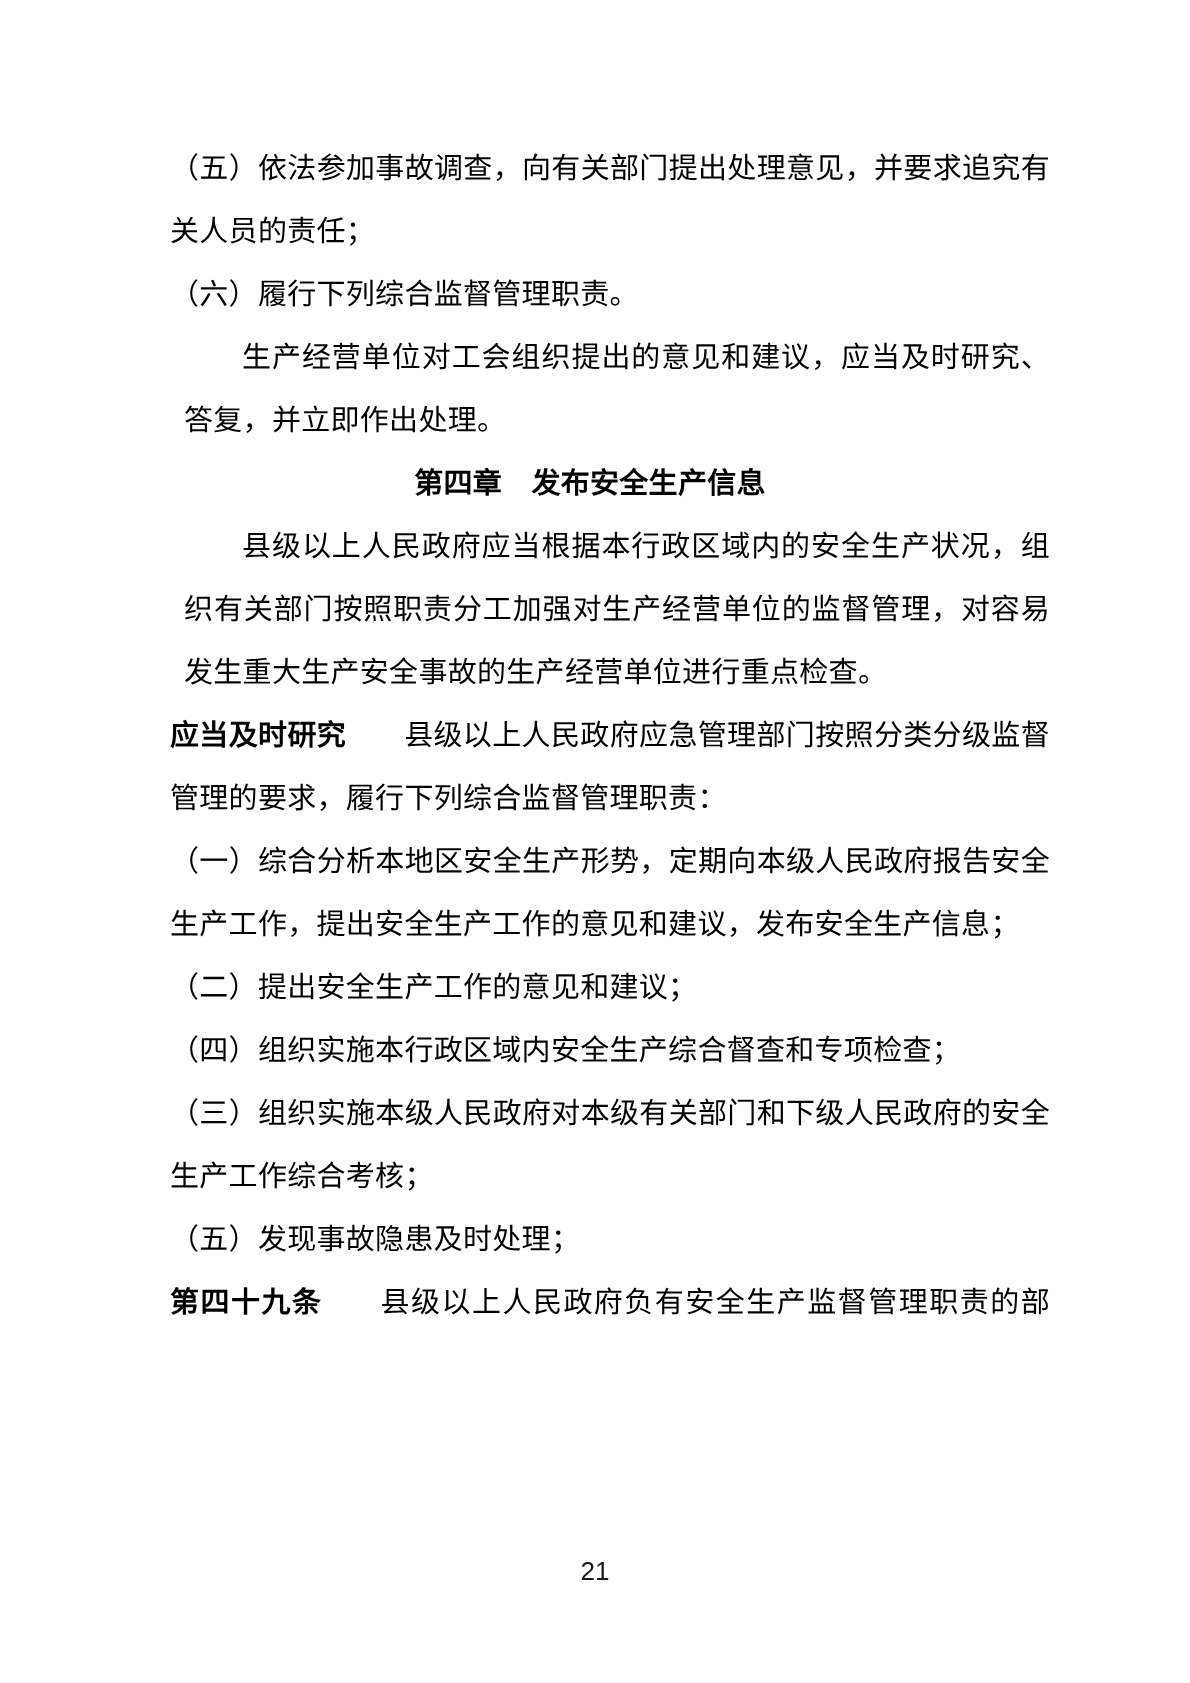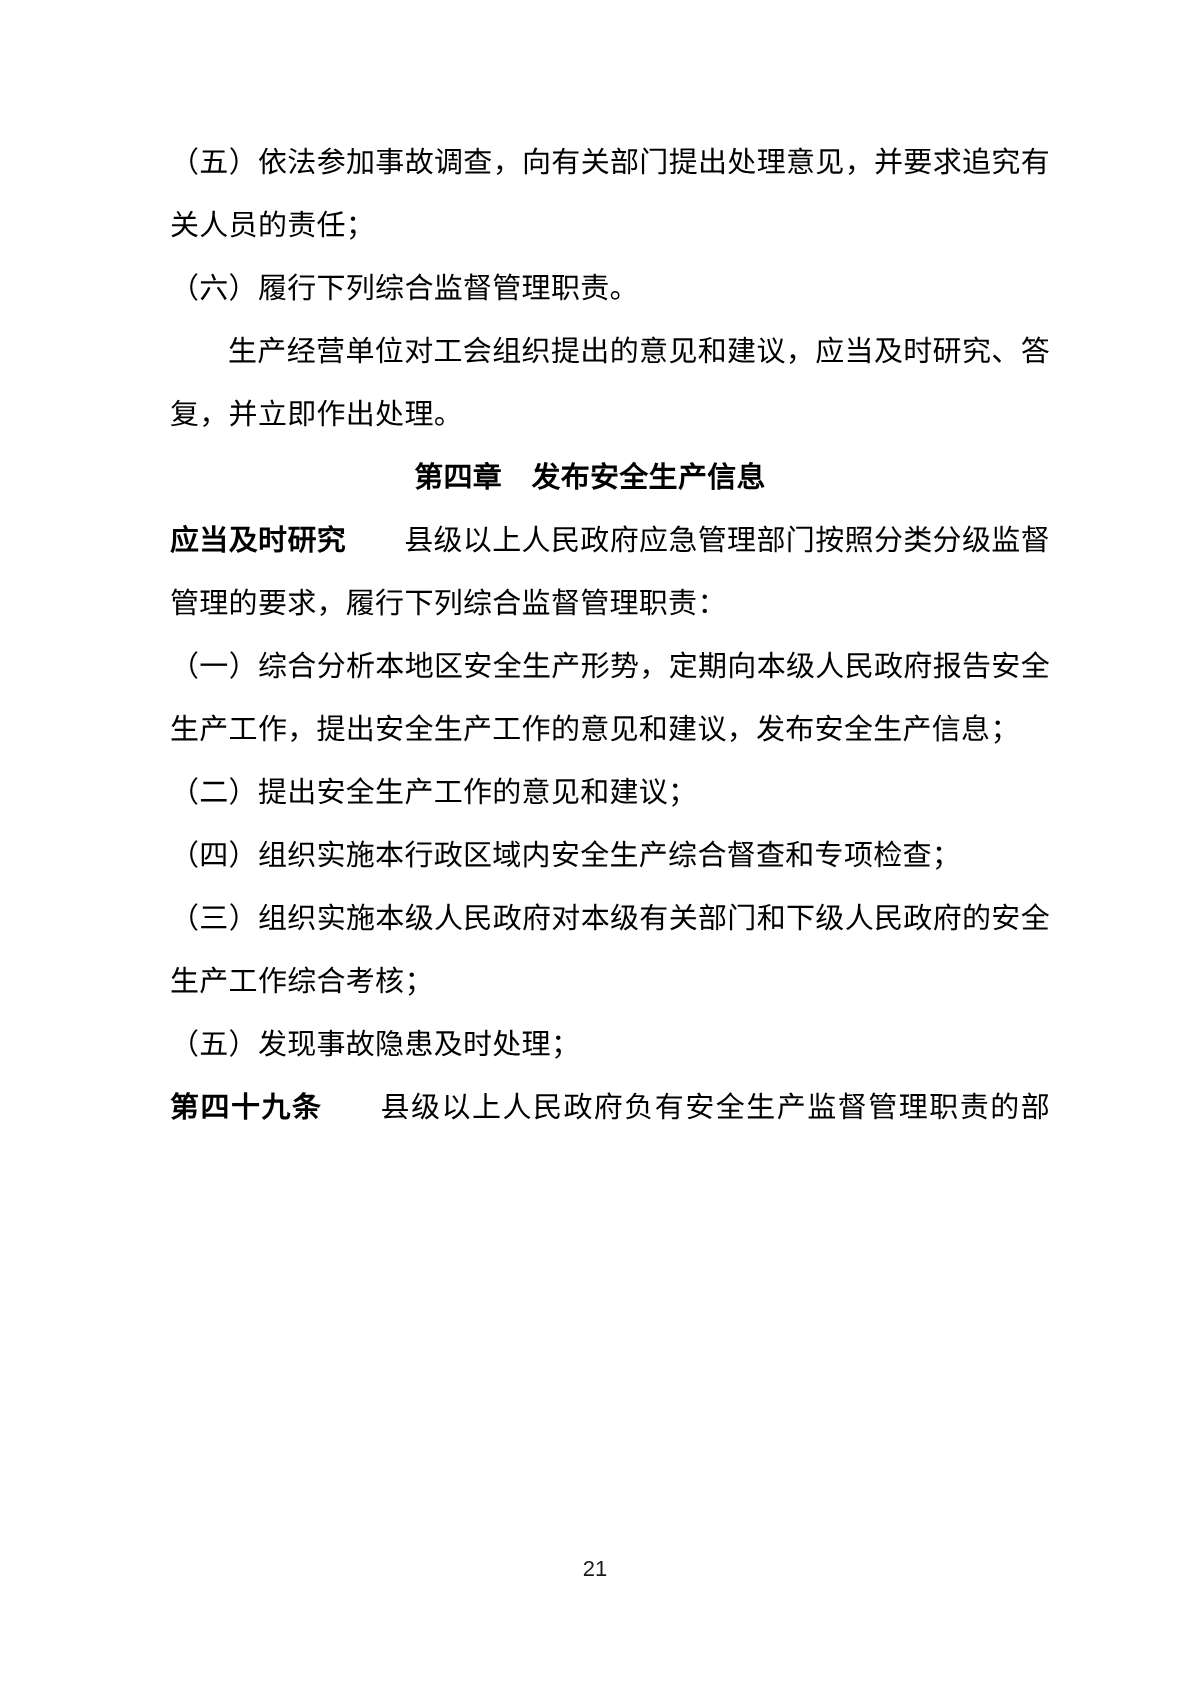--- a/index.html
+++ b/index.html
@@ -12,33 +12,34 @@
     width: 1190px;
     height: 1683px;
     background: #ffffff;
     color: #000000;
     font-family: "Liberation Serif", "DejaVu Serif", serif;
     overflow: hidden;
   }
   .doc-body {
     position: absolute;
     left: 170px;
-    top: 131px;
+    top: 137px;
     width: 880px;
   }
   .line {
     margin: 0;
     font-size: 29px;
     line-height: 63px;
     text-align: justify;
     letter-spacing: 0.3px;
     word-break: break-all;
   }
   .indent {
     text-indent: 2em;
+    margin-left: 14px;
   }
   .chapter-heading {
     text-align: center;
     font-weight: bold;
     padding-right: 40px; 
   }
   .article-label {
     font-weight: bold;
     margin-right: 58px;
   }
@@ -47,33 +48,34 @@
   }
   .page-footer {
     position: absolute;
     top: 1556px;
     left: 0;
     width: 100%;
     text-align: center;
   }
   .page-number {
     font-family: "Liberation Sans", "DejaVu Sans", sans-serif;
-    font-size: 22px;
+    font-size: 26px;
     color: #1a1a1a;
   }
 </style>
 </head>
 <body>
 
 <div class="page">
   <main class="doc-body">
       <p class="line"><span>（五）依法参加事故调查，向有关部门提出处理意见，并要求追究有关人员的责任；</span></p>
       <p class="line"><span>（六）履行下列综合监督管理职责。</span></p>
       <p class="line indent"><span>生产经营单位对工会组织提出的意见和建议，应当及时研究、答复，并立即作出处理。</span></p>
       <p class="line chapter-heading"><span>第四章　发布安全生产信息</span></p>
+      <p class="line indent"><span>县级以上人民政府应当根据本行政区域内的安全生产状况，组织有关部门按照职责分工加强对生产经营单位的监督管理，对容易发生重大生产安全事故的生产经营单位进行重点检查。</span></p>
       <p class="line"><span class="article-label">应当及时研究</span><span>县级以上人民政府应急管理部门按照分类分级监督管理的要求，履行下列综合监督管理职责：</span></p>
       <p class="line"><span>（一）综合分析本地区安全生产形势，定期向本级人民政府报告安全生产工作，提出安全生产工作的意见和建议，发布安全生产信息；</span></p>
       <p class="line"><span>（二）提出安全生产工作的意见和建议；</span></p>
       <p class="line"><span>（四）组织实施本行政区域内安全生产综合督查和专项检查；</span></p>
       <p class="line"><span>（三）组织实施本级人民政府对本级有关部门和下级人民政府的安全生产工作综合考核；</span></p>
       <p class="line"><span>（五）发现事故隐患及时处理；</span></p>
       <p class="line force-justify"><span class="article-label">第四十九条</span><span>县级以上人民政府负有安全生产监督管理职责的部</span></p>
     </main>
   <footer class="page-footer">
     <span class="page-number">21</span>

